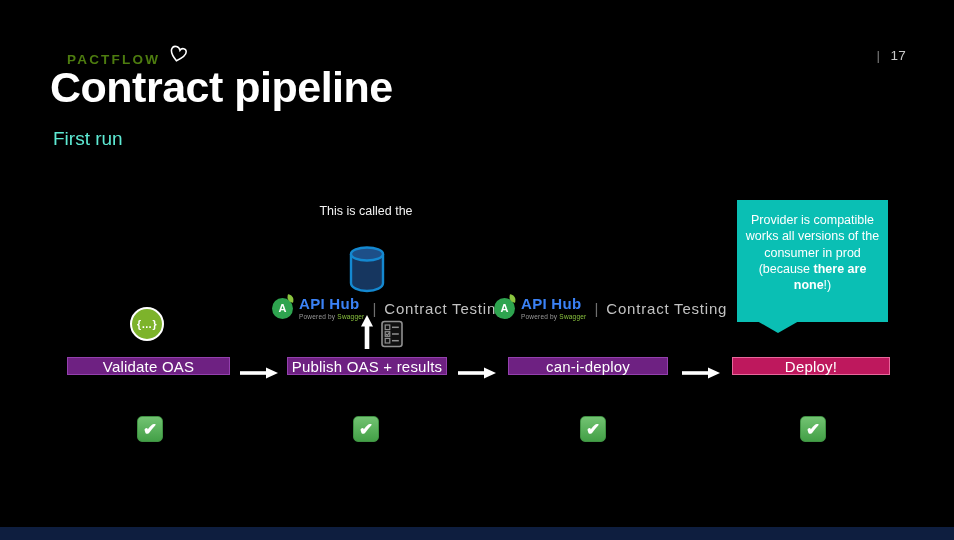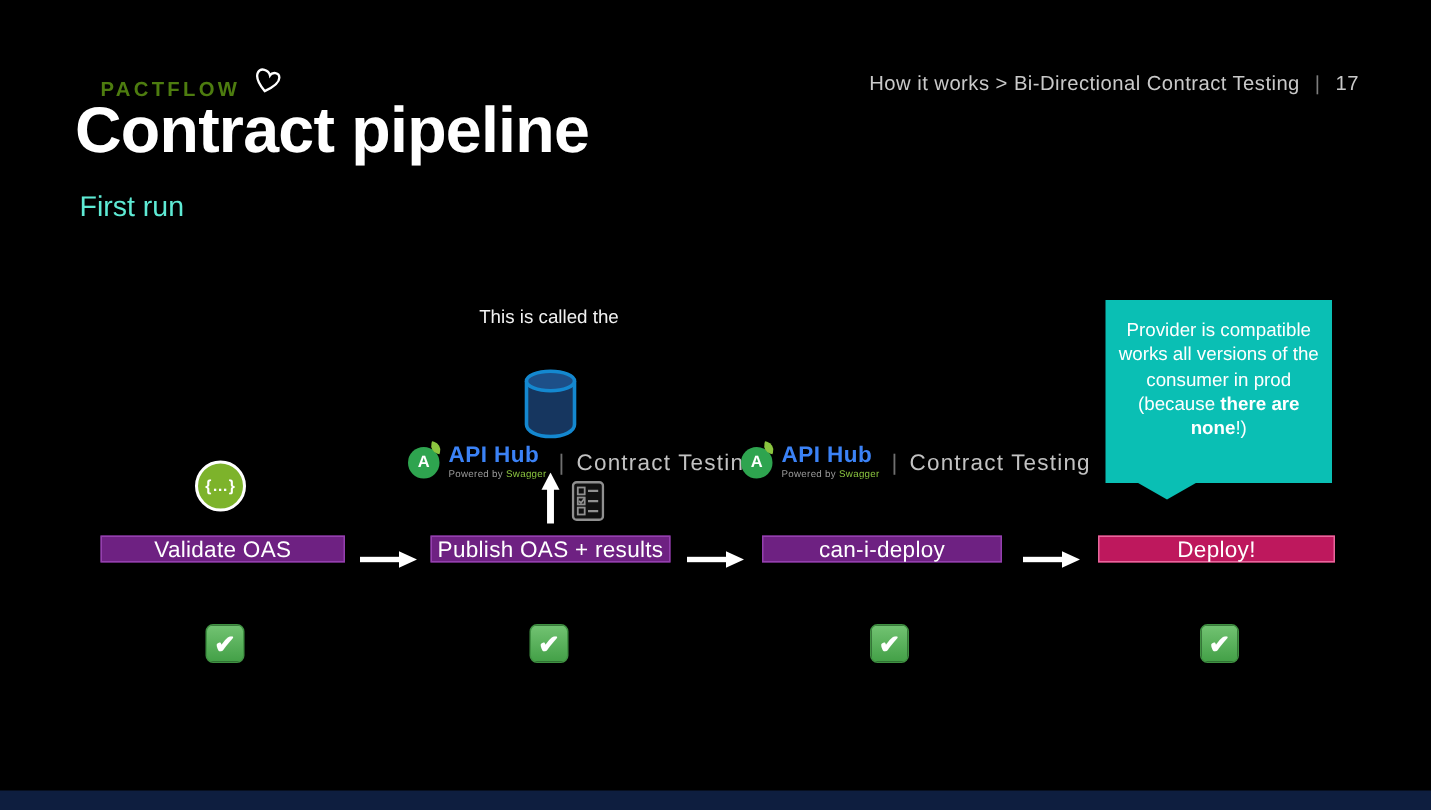--- a/index.html
+++ b/index.html
@@ -82,21 +82,20 @@
   <div class="brand">
     <span>PACTFLOW</span>
     <span>
       <svg width="22" height="19" viewBox="0 0 24 20">
         <path d="M13 5 C11 1, 5 1, 4 5 C3 9, 8 14, 12 17 C17 13, 21 9, 20 5 C19 1, 14 2, 13 5 Z" fill="none" stroke="#ffffff" stroke-width="1.7" transform="rotate(14 12 10)"></path>
       </svg>
     </span>
   </div>
 
   <div class="breadcrumb-row">
-    <span>How it works &gt; Bi-Directional Contract Testing</span>
     <span class="crumb-sep">|</span>
     <span>17</span>
   </div>
 
   <div class="page-title">Contract pipeline</div>
   <div class="subtitle">First run</div>
 
   <div class="annotation">
     <div>This is called the</div>
   </div>

